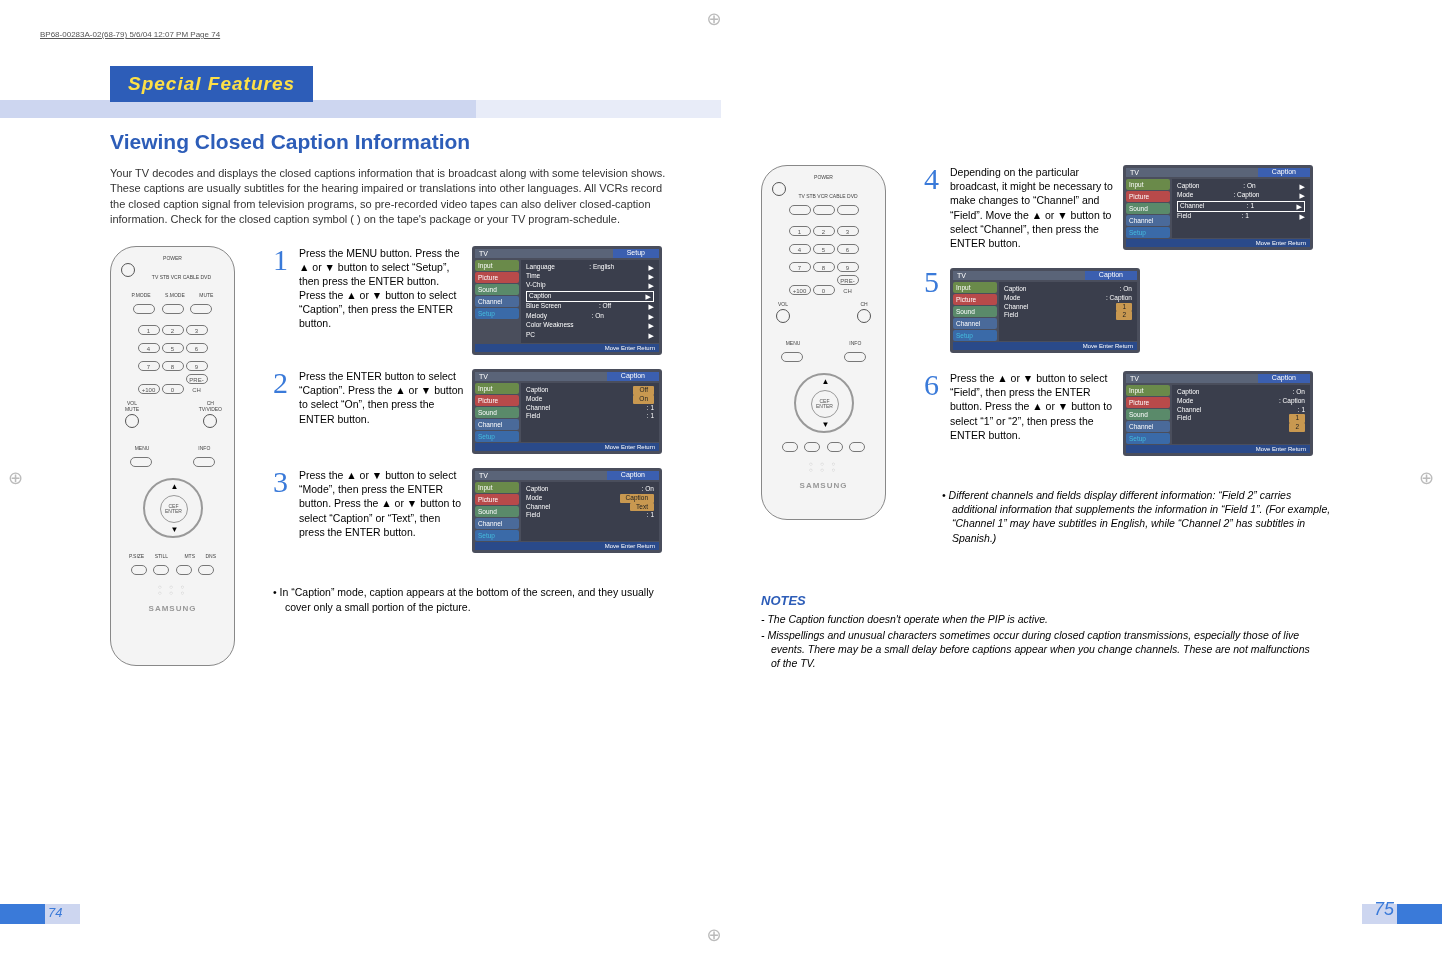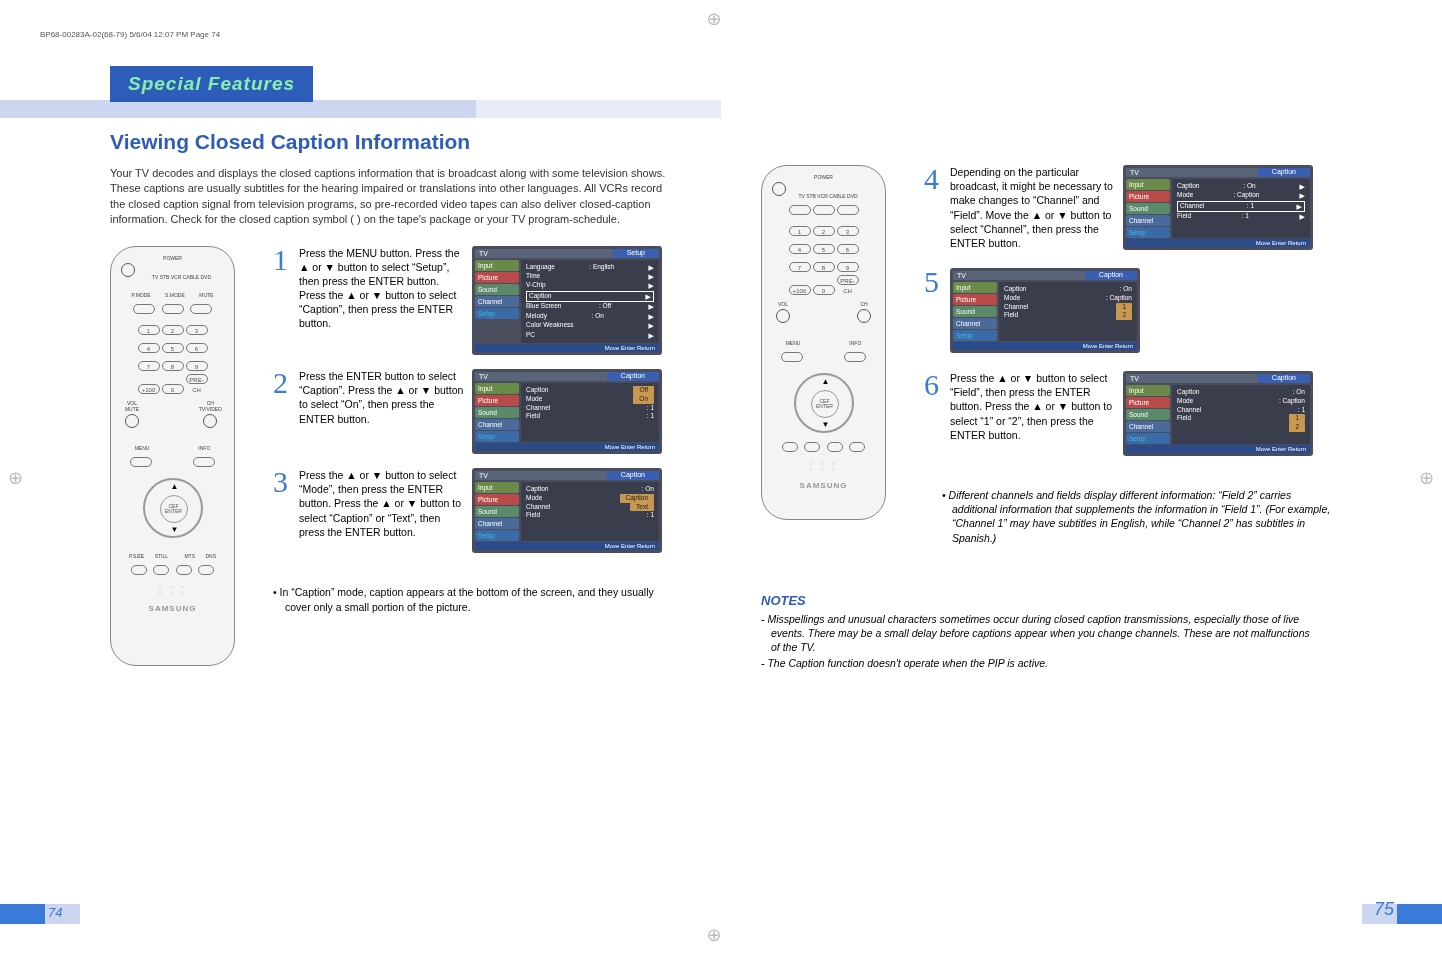--- a/index.html
+++ b/index.html
@@ -4,25 +4,25 @@
 <style>
 * { margin: 0; padding: 0; box-sizing: border-box; }
 body { font-family: Arial, Helvetica, sans-serif; background: #fff; width: 1442px; height: 954px; position: relative; overflow: hidden; }
 
 .page-wrapper { display: flex; width: 100%; height: 100%; position: relative; }
 
 .left-page, .right-page { flex: 1; padding: 70px 40px 40px 110px; position: relative; }
 .right-page { padding: 70px 110px 40px 40px; }
 
 .header-row { position: absolute; top: 30px; left: 0; right: 0; font-size: 8px; color: #555; padding: 0 40px; }
-.header-row .left-txt { float: left; }
+.header-row .left-txt { float: left; text-decoration: underline; }
 
 .top-stripe { position: absolute; top: 100px; left: 0; width: 100%; height: 18px; background: linear-gradient(to right, #cdd6f0 0%, #cdd6f0 66%, #e8ecf8 66%, #e8ecf8 100%); }
 
-.section-banner { background: #2d5db8; color: #86efac; font-weight: bold; font-style: italic; font-size: 19px; padding: 7px 18px; display: inline-block; letter-spacing: 1px; margin-top: 0; }
+.section-banner { background: #2d5db8; color: #fde047; font-weight: bold; font-style: italic; font-size: 19px; padding: 7px 18px; display: inline-block; letter-spacing: 1px; margin-top: 0; }
 
 .section-title { color: #2d5db8; font-size: 21px; font-weight: 600; margin-top: 28px; margin-bottom: 12px; }
 
 .intro-text { font-size: 11px; line-height: 1.4; color: #333; margin-bottom: 18px; max-width: 560px; }
 
 .content-row { display: flex; gap: 18px; }
 
 .remote-col { width: 145px; flex-shrink: 0; }
 .remote-box { width: 125px; height: 420px; border: 1px solid #888; border-radius: 26px; background: #f4f4f4; position: relative; padding: 8px; }
 .remote-small { height: 355px; }
@@ -504,21 +504,21 @@
         </div>
       </div>
 
       <div class="field-note">Different channels and fields display different information: “Field 2” carries additional information that supplements the information in “Field 1”. (For example, “Channel 1” may have subtitles in English, while “Channel 2” has subtitles in Spanish.)</div>
 
     </div>
   </div>
 
   <div class="notes-hdr">NOTES</div>
   <ul class="notes-list">
+    <li>The Caption function doesn't operate when the PIP is active.</li>
     <li>Misspellings and unusual characters sometimes occur during closed caption transmissions, especially those of live events. There may be a small delay before captions appear when you change channels. These are not malfunctions of the TV.</li>
-    <li>The Caption function doesn't operate when the PIP is active.</li>
   </ul>
 
   <div class="pg-tab-right"></div>
   <div class="pg-num-right">75</div>
 </div>
 
 </div>
 
 </body></html>

